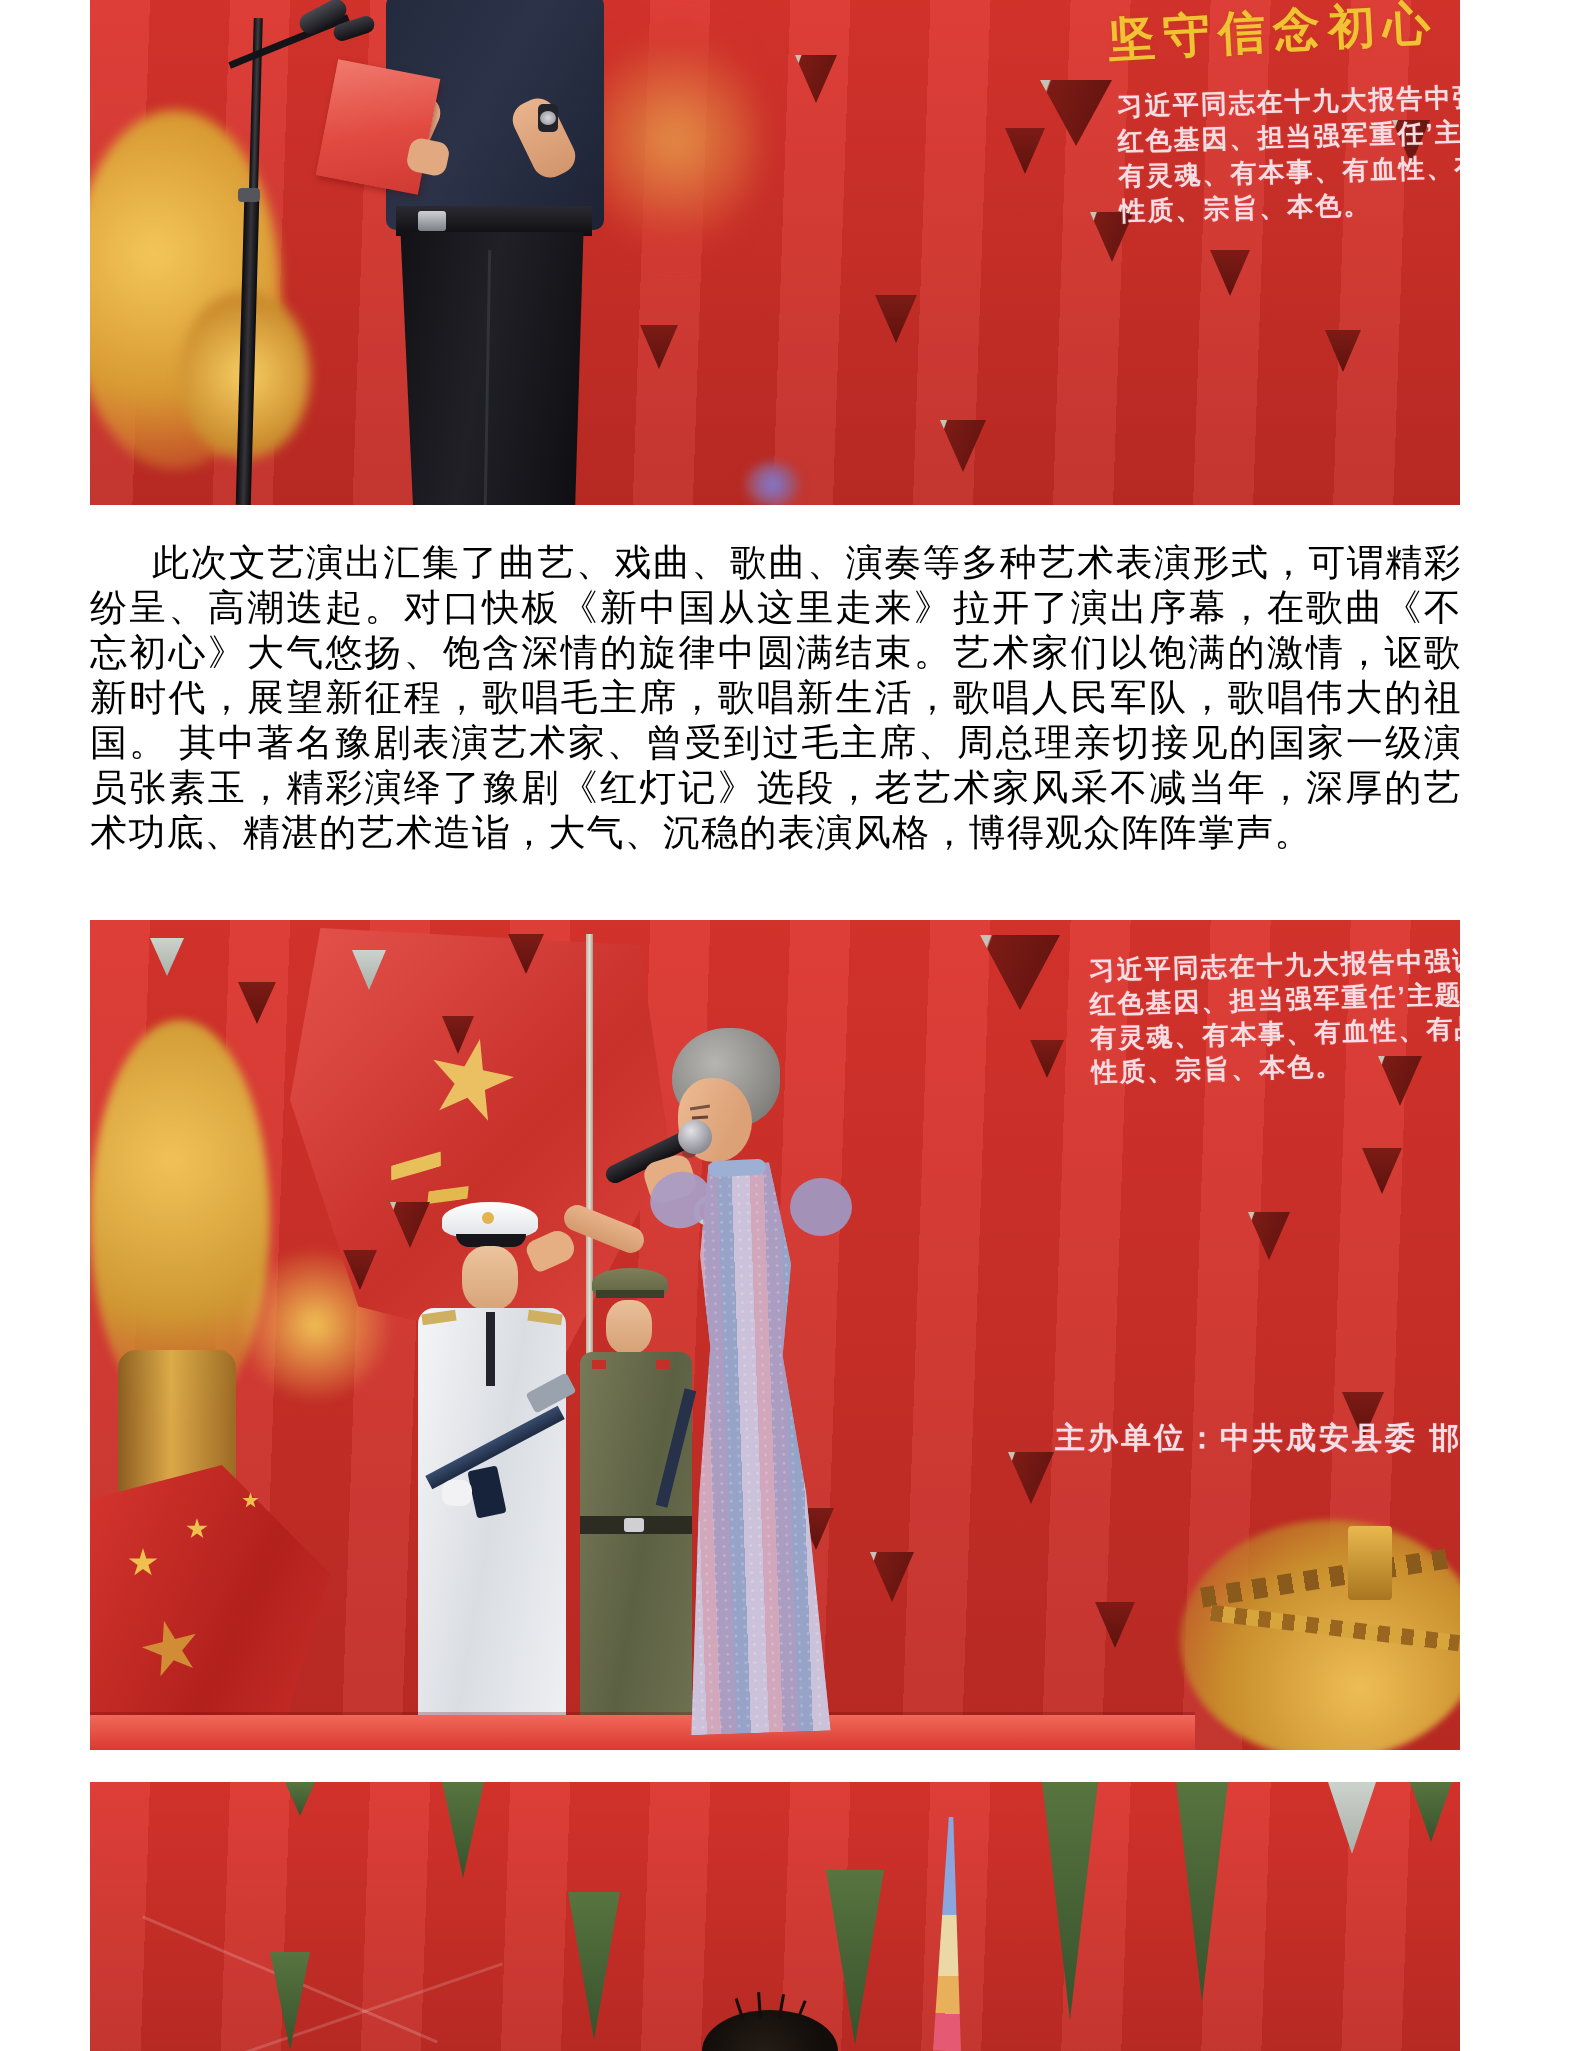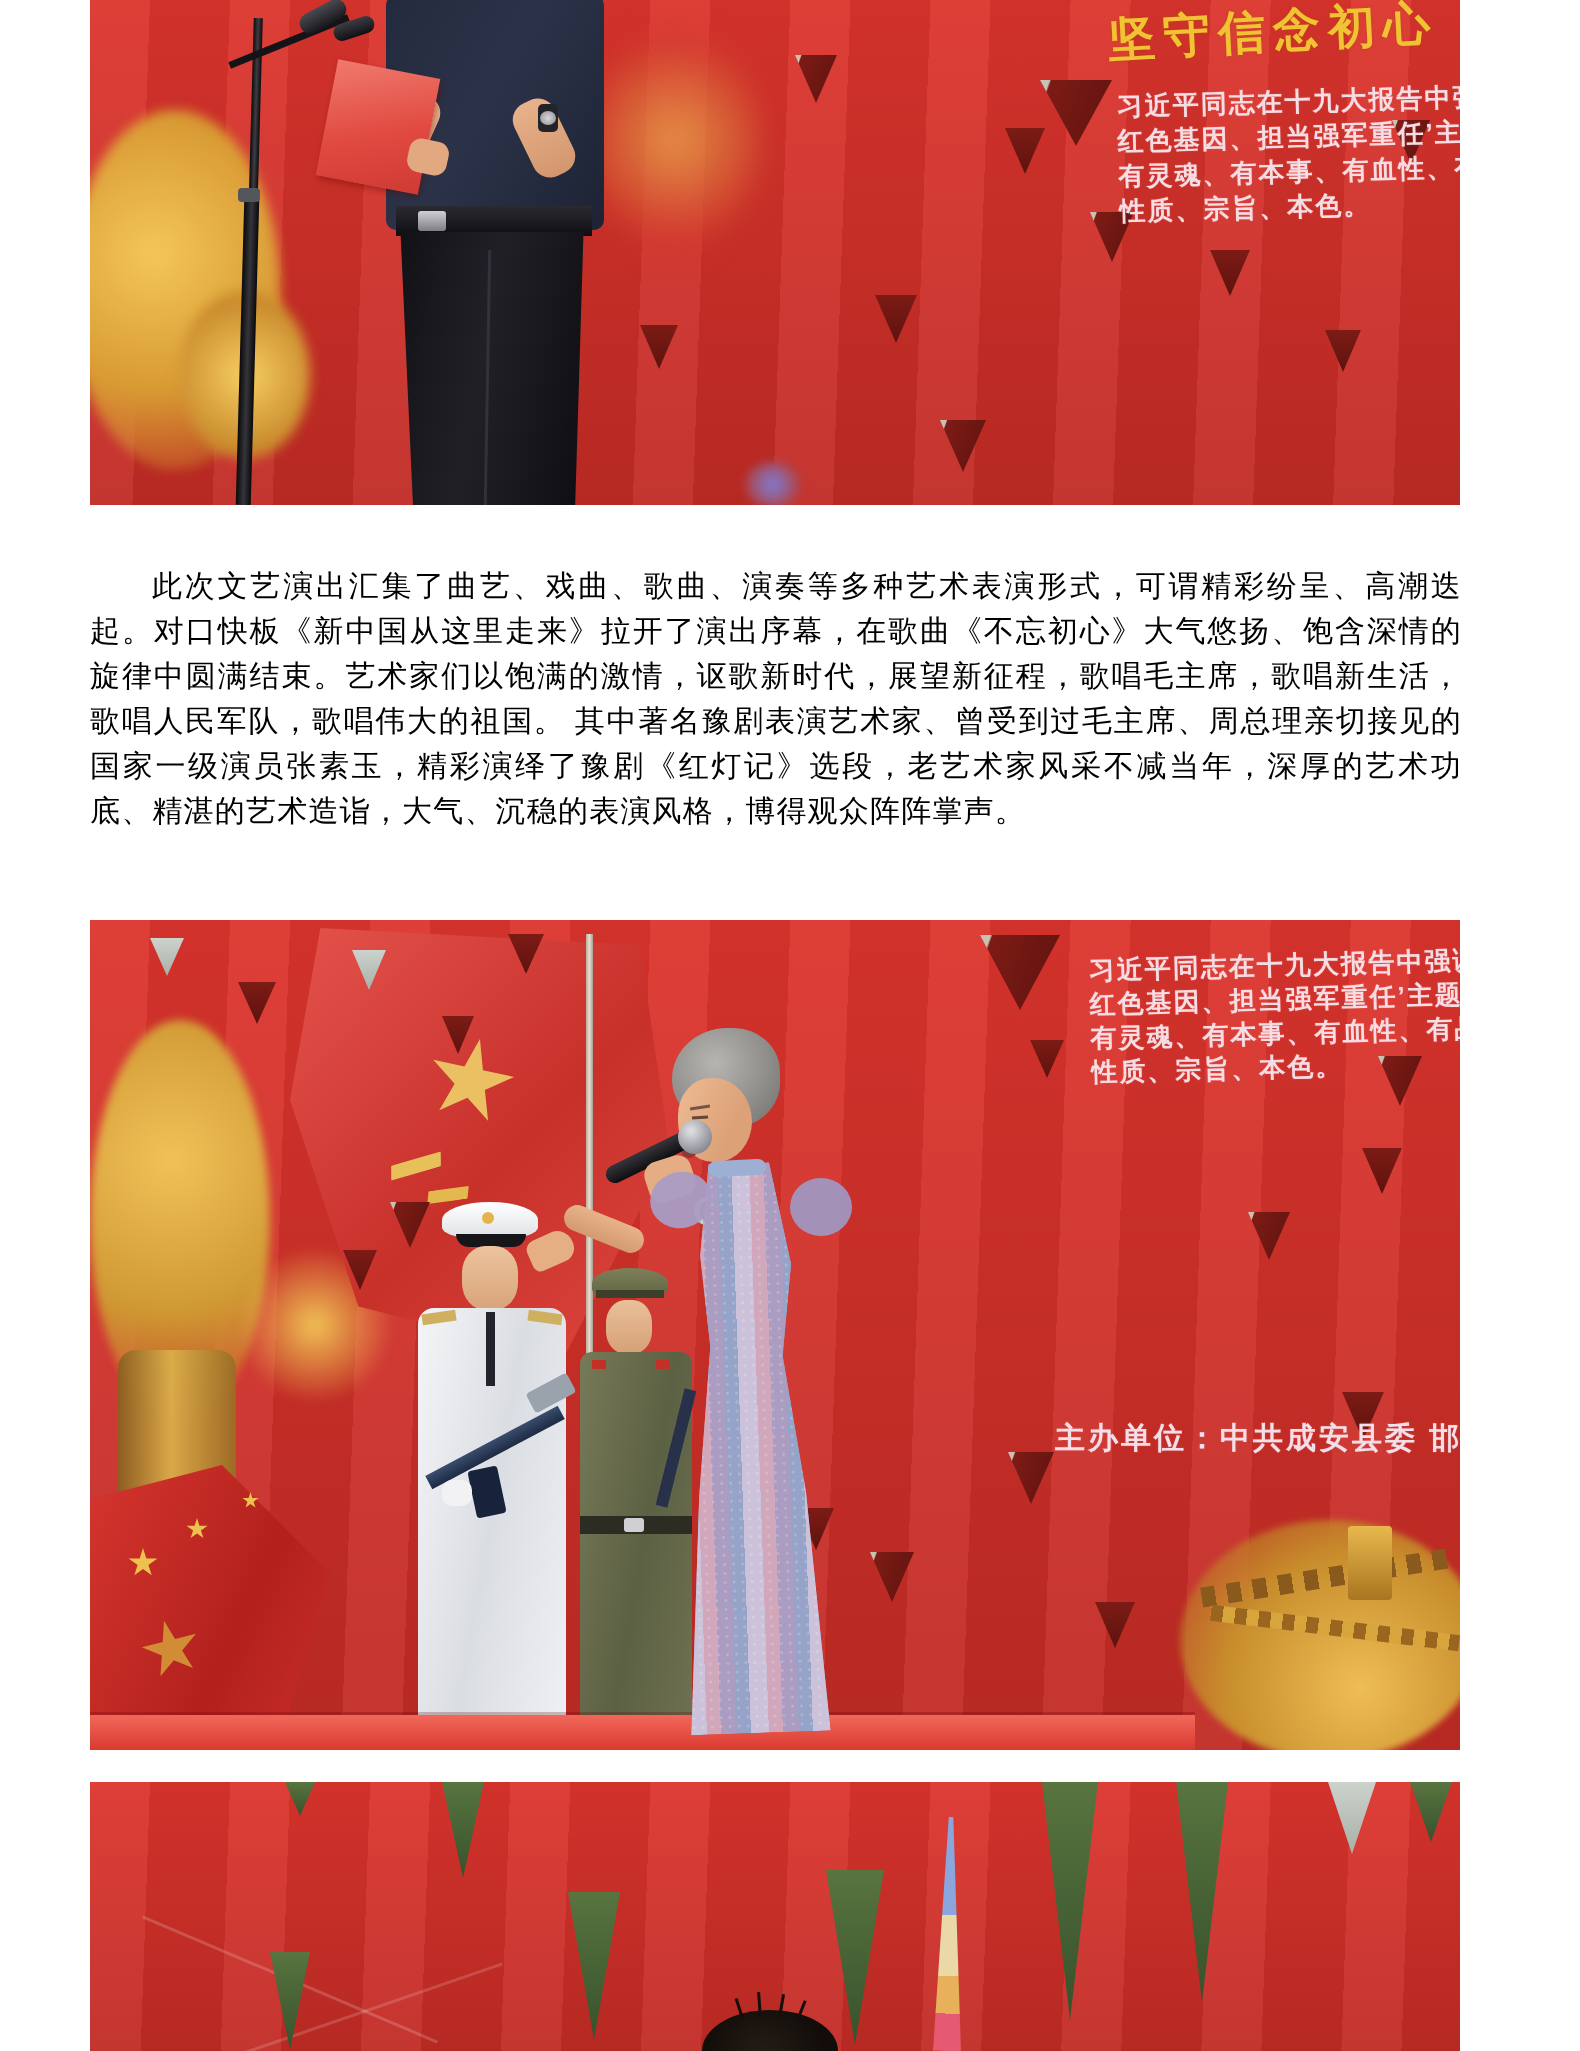--- a/index.html
+++ b/index.html
@@ -5,23 +5,23 @@
   html,body{margin:0;padding:0;background:#ffffff;}
   .page{position:relative;width:1580px;height:2051px;background:#ffffff;overflow:hidden;
         font-family:"Liberation Sans",sans-serif;}
   .abs{position:absolute;}
   .photo{position:absolute;left:90px;width:1370px;overflow:hidden;background:#d0322b;}
   .backdrop-sheen{position:absolute;inset:0;
      background:repeating-linear-gradient(92deg,rgba(255,255,255,.05) 0 60px,rgba(0,0,0,.05) 60px 140px),
                 linear-gradient(180deg,rgba(255,60,50,.25),rgba(120,10,8,.18));}
   .tri{position:absolute;clip-path:polygon(0 0,100% 0,50% 100%);}
   
-  .article{position:absolute;left:90px;top:563px;width:1372px;
+  .article{position:absolute;left:90px;top:540px;width:1372px;
      font-family:"Liberation Serif",serif;color:#000;
-     font-size:30px;line-height:45px;letter-spacing:1.2px;
+     font-size:37px;line-height:45px;letter-spacing:1.2px;
      text-align:justify;text-indent:62px;margin:0;}
   
   .banner-title{position:absolute;color:#f2c235;font-weight:bold;font-size:47px;letter-spacing:8px;
      transform:rotate(-3deg);text-shadow:0 0 3px rgba(170,80,0,.55);white-space:nowrap;}
   .slogan{position:absolute;color:#f6dde4;font-size:26px;line-height:35px;font-weight:600;
      letter-spacing:2px;white-space:nowrap;transform:rotate(-1.5deg);
      text-shadow:0 0 2px rgba(255,120,120,.4);}
   .slogan div{white-space:nowrap;}
   .organizer{position:absolute;color:#f4dee8;font-size:30px;font-weight:600;letter-spacing:3px;
      white-space:nowrap;text-shadow:0 0 2px rgba(255,120,120,.4);}

